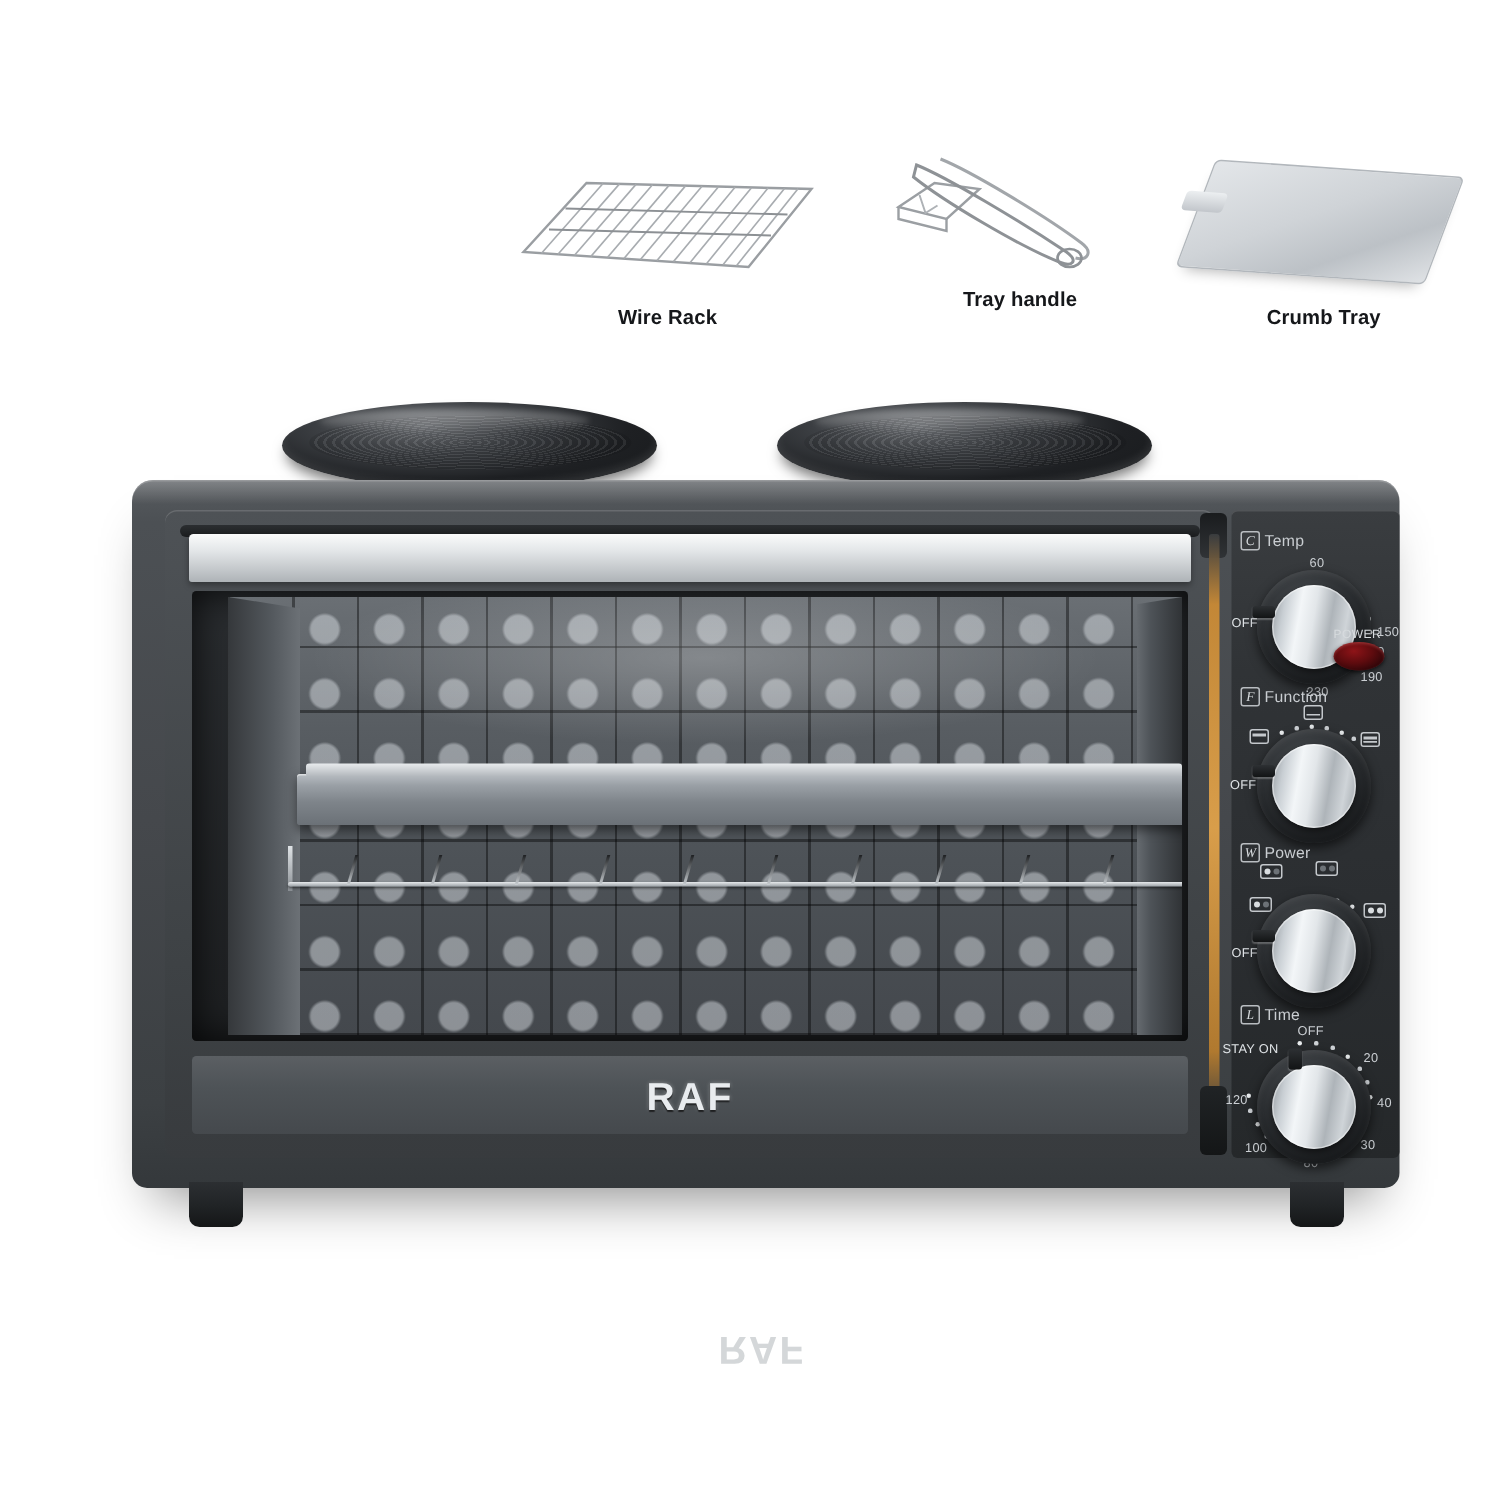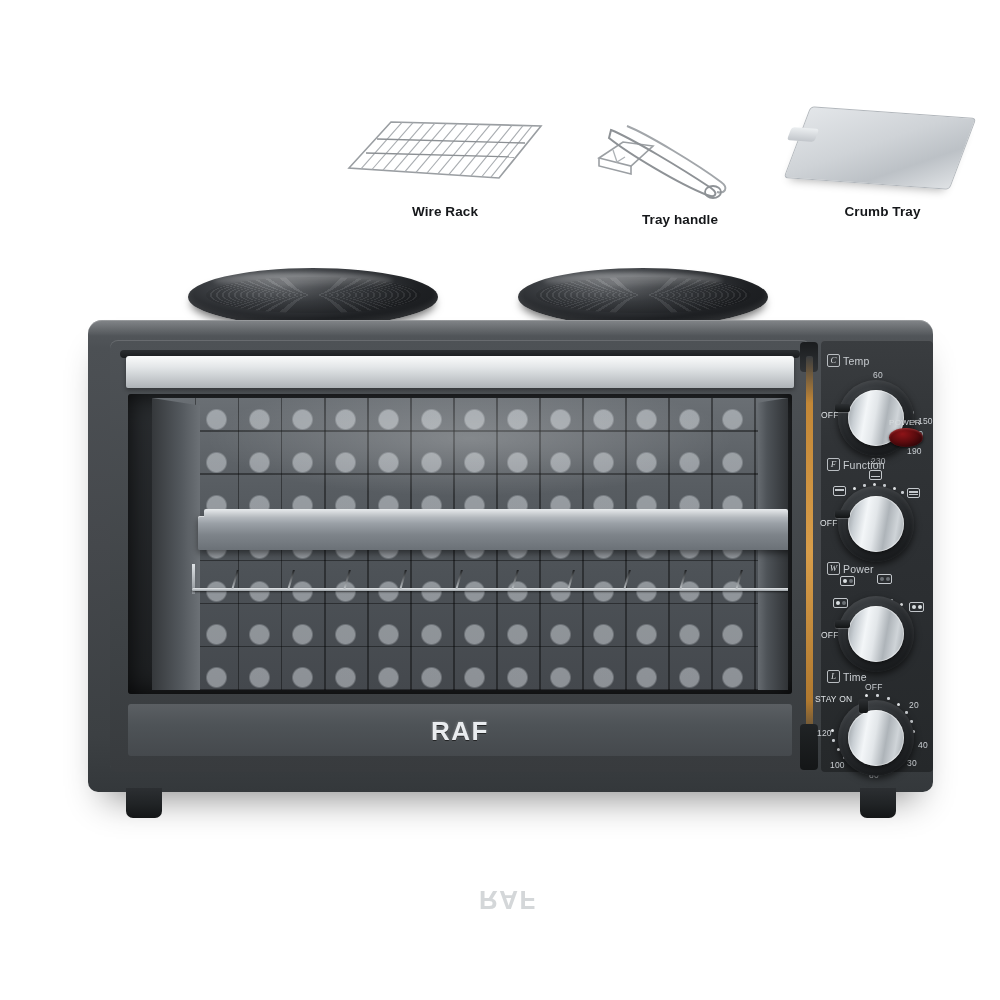--- a/index.html
+++ b/index.html
@@ -42,21 +42,21 @@
     background:linear-gradient(180deg,#f2f4f6,#c6cace);
     transform:skewX(-20deg) rotate(-4deg);
     border-radius:6px 6px 0 0;
   }
 
   
   .wire-rack { left:345px; top:112px; width:200px; height:78px; }
   .wr-svg { position:absolute; left:0; top:0; }
 
   
-  .tray-handle { left:585px; top:116px; width:190px; height:85px; }
+  .tray-handle { left:585px; top:96px; width:190px; height:85px; }
 
   
   .crumb-tray { left:785px; top:100px; width:195px; height:100px; }
   .ct-body {
     position:absolute; left:10px; top:12px; width:170px; height:72px;
     background:linear-gradient(155deg,#e3e6e9 0%,#cfd3d7 45%,#bcc1c6 72%,#dfe2e5 100%);
     transform:skewX(-17deg) rotate(4deg);
     border-radius:4px; border:1px solid #b2b7bc;
     box-shadow:0 7px 9px -6px rgba(0,0,0,.3);
   }
@@ -532,21 +532,21 @@
 
         <div class="ctrl" style="top:330px; height:102px;">
           <div class="ctrl-head">
             <span class="ico-box">L</span>
             <span class="ctrl-name">Time</span>
           </div>
           <div class="scale" style="top:14px;">
             <span class="sc-label" style="left:44px; top:-2px;">OFF</span>
             <span class="sc-label off" style="left:-6px; top:10px;">STAY ON</span>
             <span class="sc-label" style="left:88px; top:16px;">20</span>
-            <span class="sc-label" style="left:97px; top:56px;">40</span>
+            <span class="sc-label" style="left:97px; top:46px;">40</span>
             <span class="sc-label" style="left:86px; top:74px;">30</span>
             <span class="sc-label" style="left:48px; top:86px;">80</span>
             <span class="sc-label" style="left:9px; top:76px;">100</span>
             <span class="sc-label" style="left:-4px; top:44px;">120</span>
             <span class="tick maj" style="left:44px; top:10px;"></span>
             <span class="tick" style="left:55px; top:10px;"></span>
             <span class="tick" style="left:66px; top:13px;"></span>
             <span class="tick maj" style="left:76px; top:19px;"></span>
             <span class="tick" style="left:84px; top:27px;"></span>
             <span class="tick" style="left:89px; top:36px;"></span>

